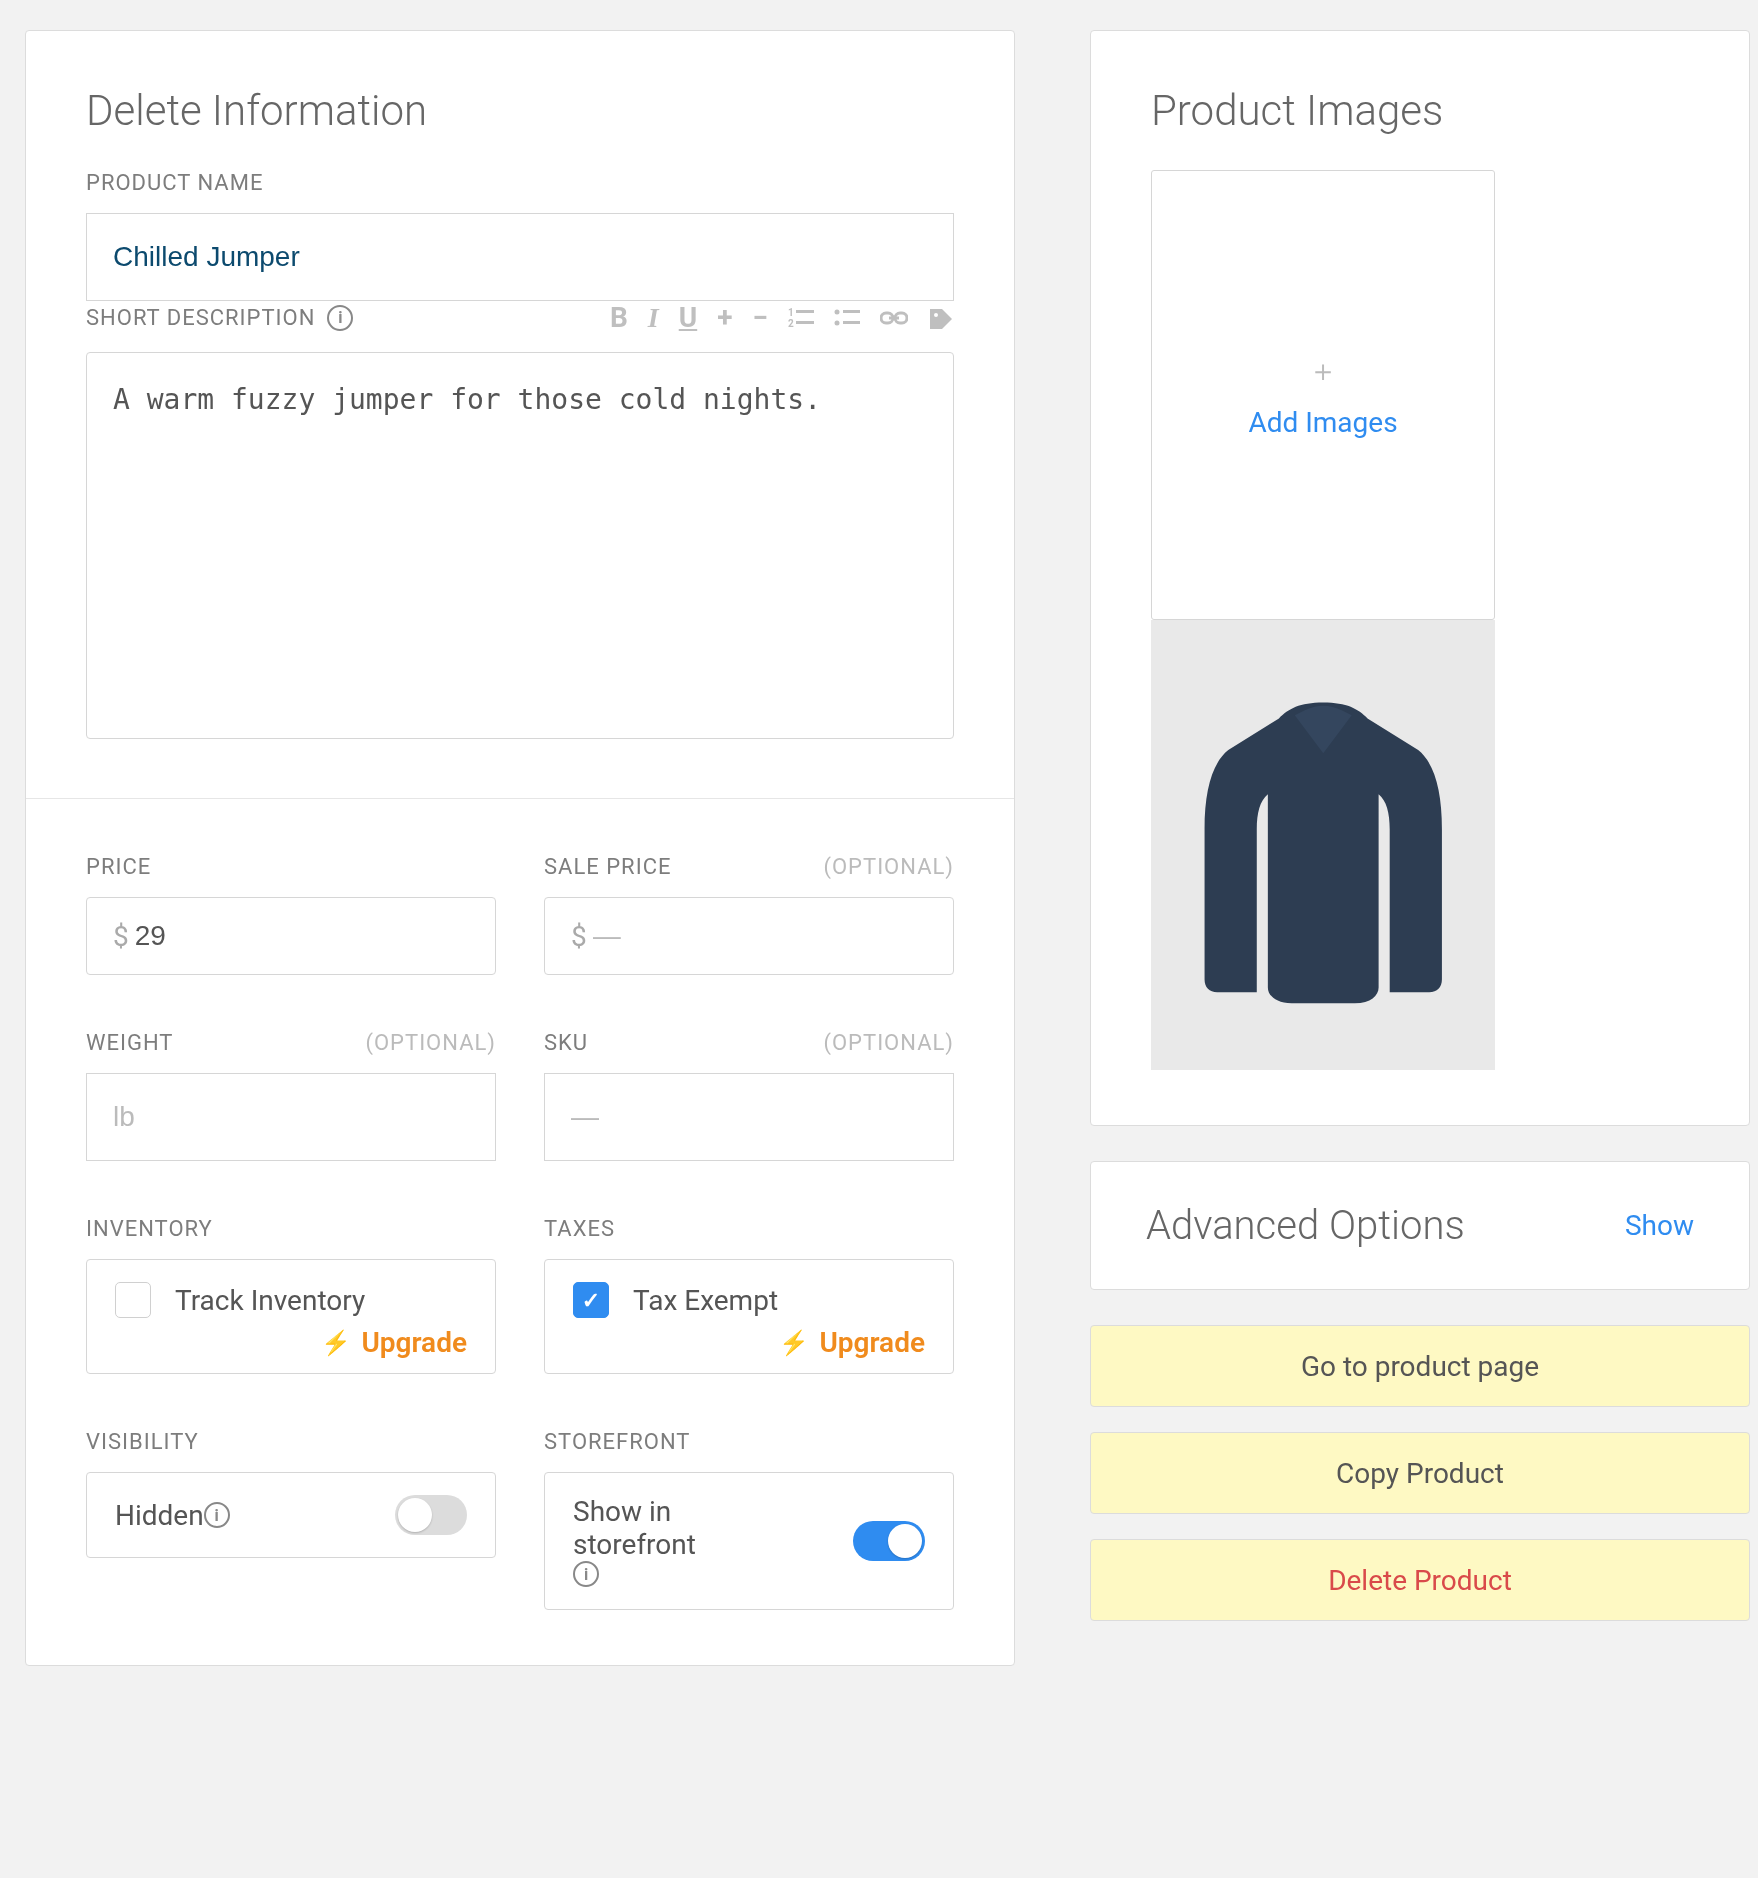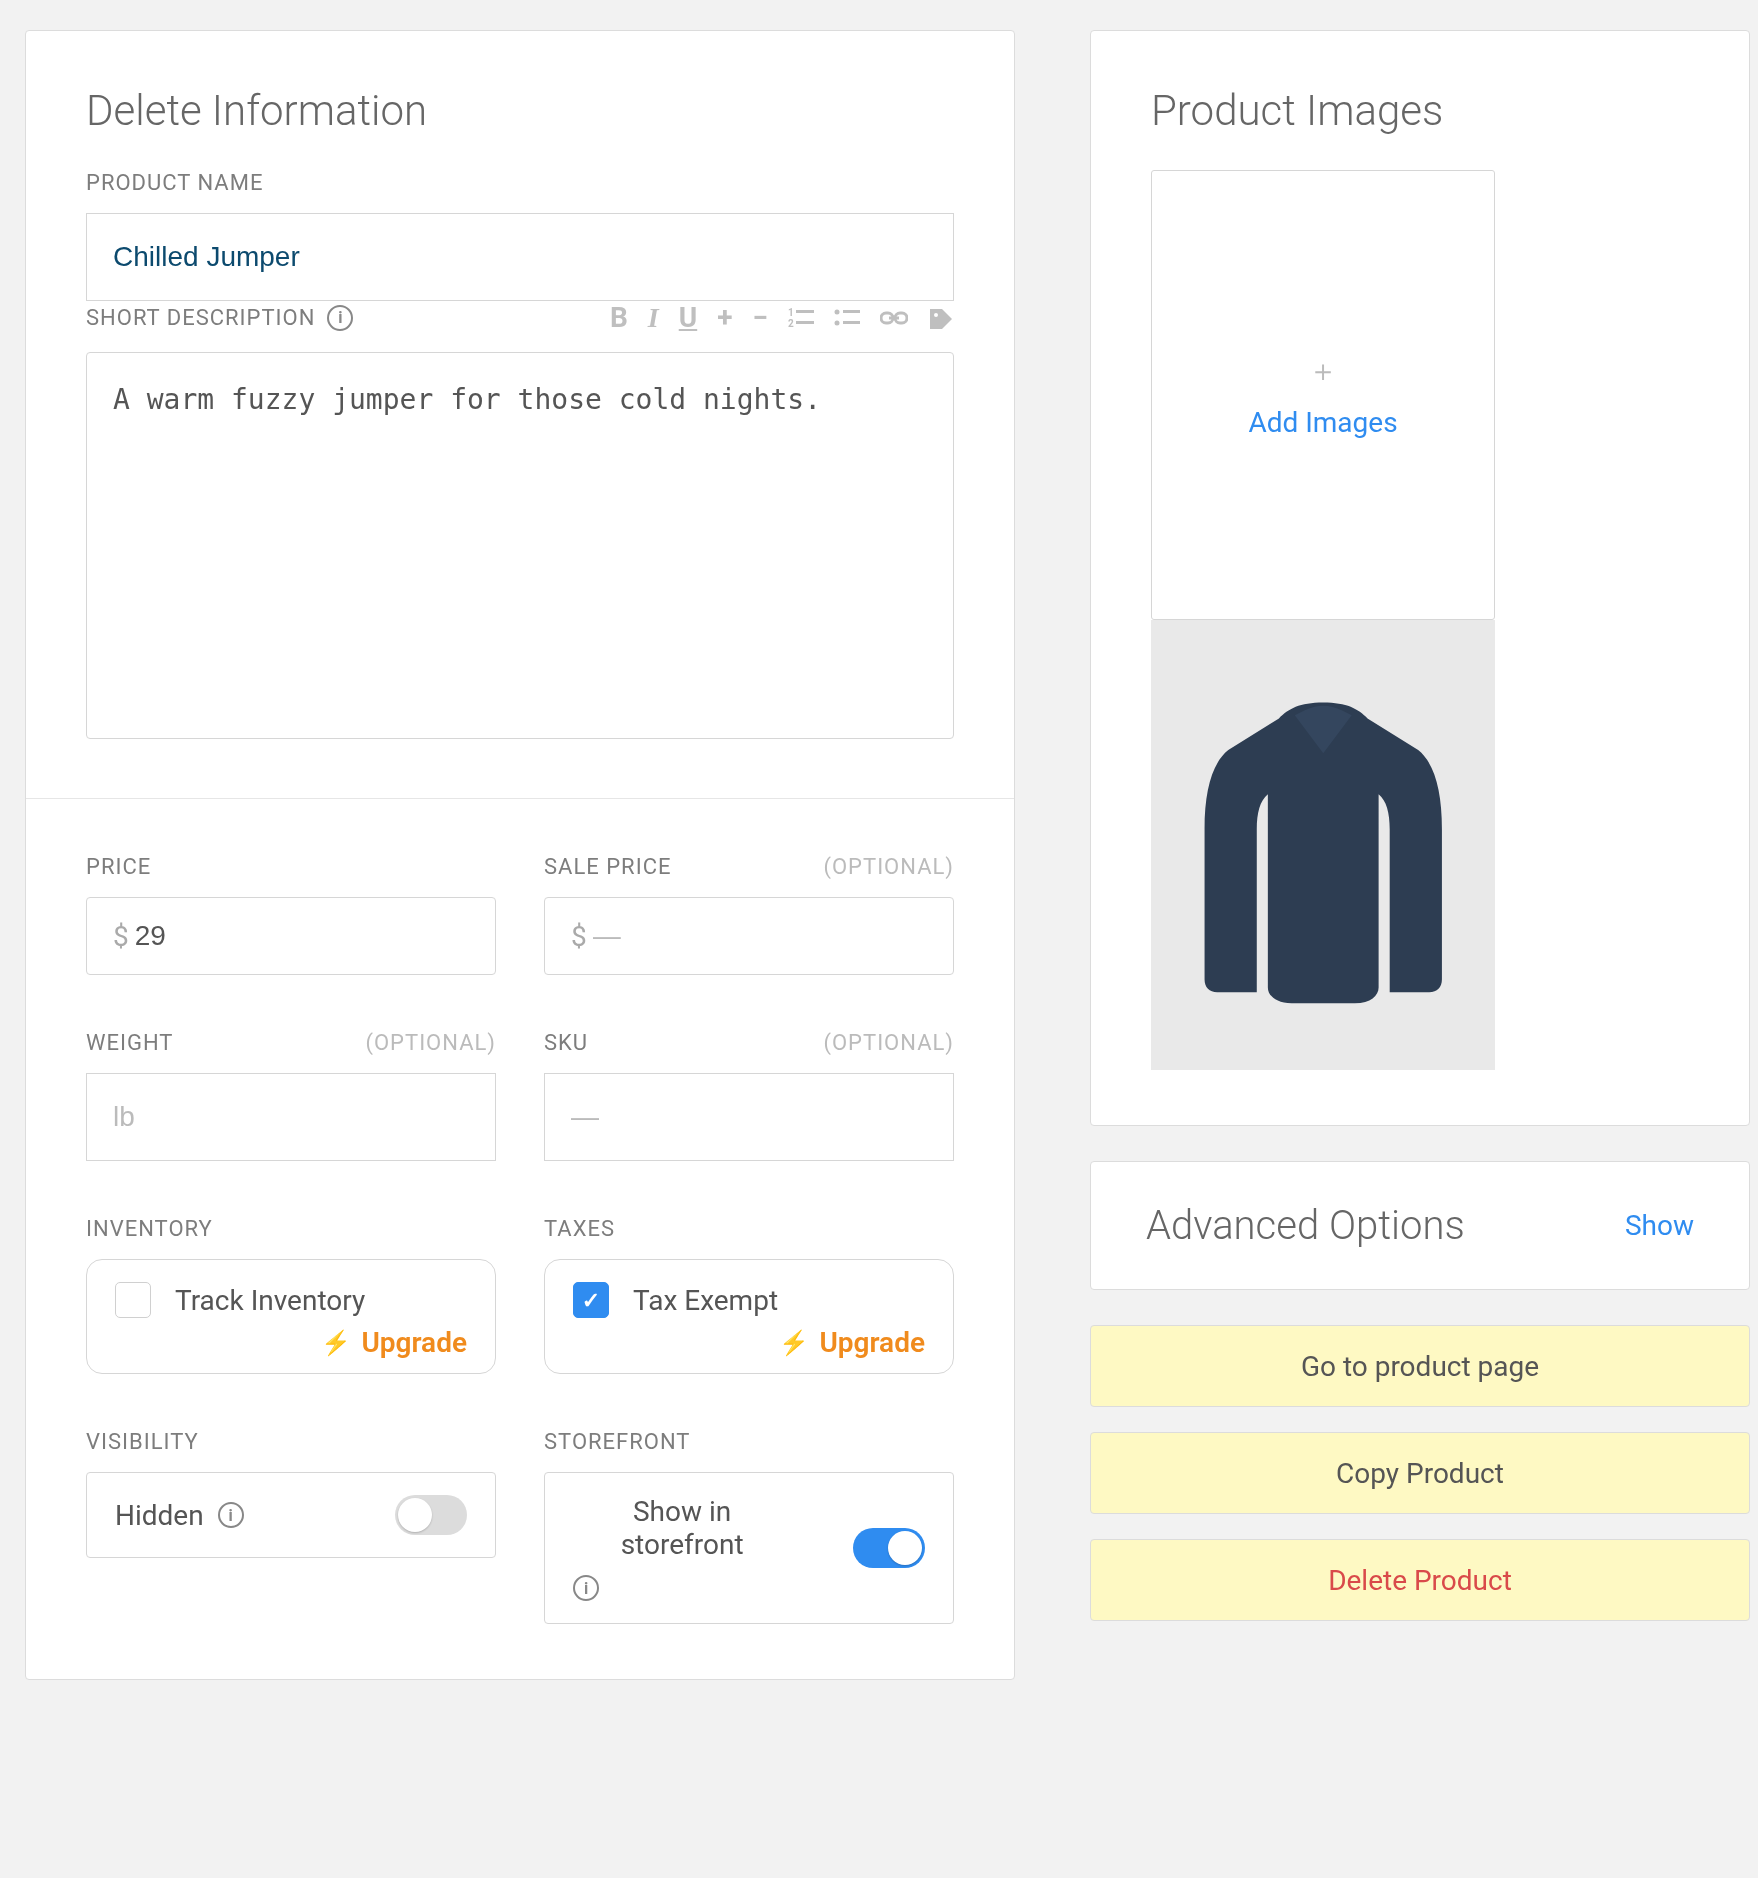--- a/index.html
+++ b/index.html
@@ -129,21 +129,21 @@
     font-size: 28px;
     color: #555;
     width: 100%;
   }
   .prefix-input input::placeholder { color: #bbb; }
 
   .check-row {
     display: flex;
     flex-direction: column;
     border: 1px solid #d6d6d6;
-    border-radius: 16px;
+    border-radius: 4px;
     padding: 22px 28px 14px;
   }
   .check-top {
     display: flex;
     align-items: center;
     gap: 24px;
     font-size: 28px;
     color: #555;
   }
   .checkbox {
@@ -188,24 +188,22 @@
     border: 1px solid #d6d6d6;
     border-radius: 4px;
     padding: 22px 28px;
     font-size: 28px;
     color: #555;
     min-height: 78px;
   }
   .toggle-row .label-wrap {
     display: flex;
     align-items: center;
-    gap: 14px;
     flex-wrap: wrap;
     max-width: 62%;
-    text-align: center;
   }
   .toggle {
     width: 72px;
     height: 40px;
     border-radius: 999px;
     background: #dcdcdc;
     position: relative;
     flex-shrink: 0;
   }
   .toggle .knob {

